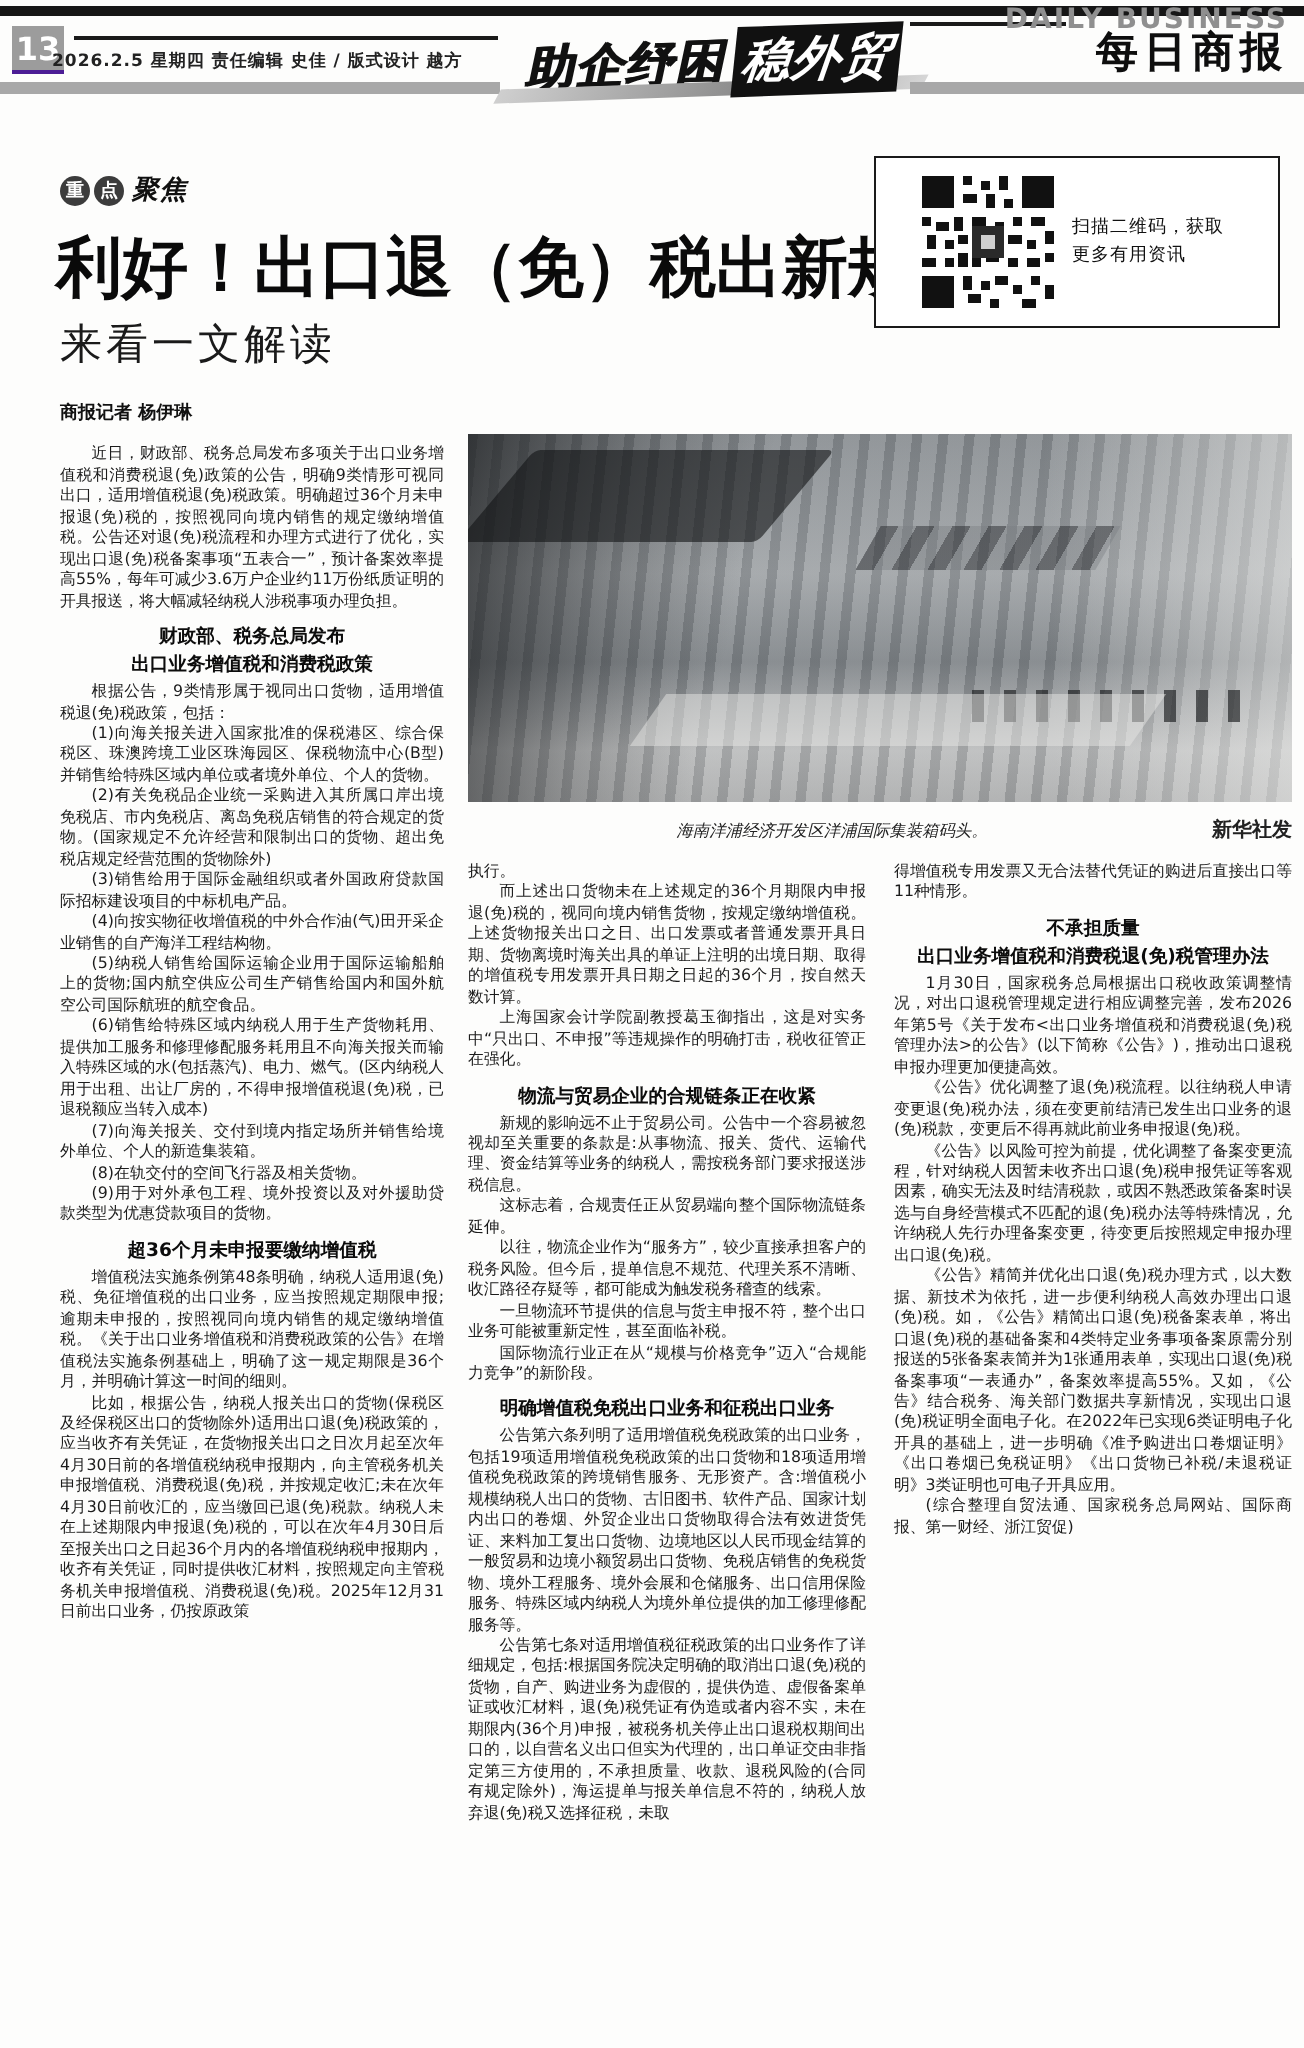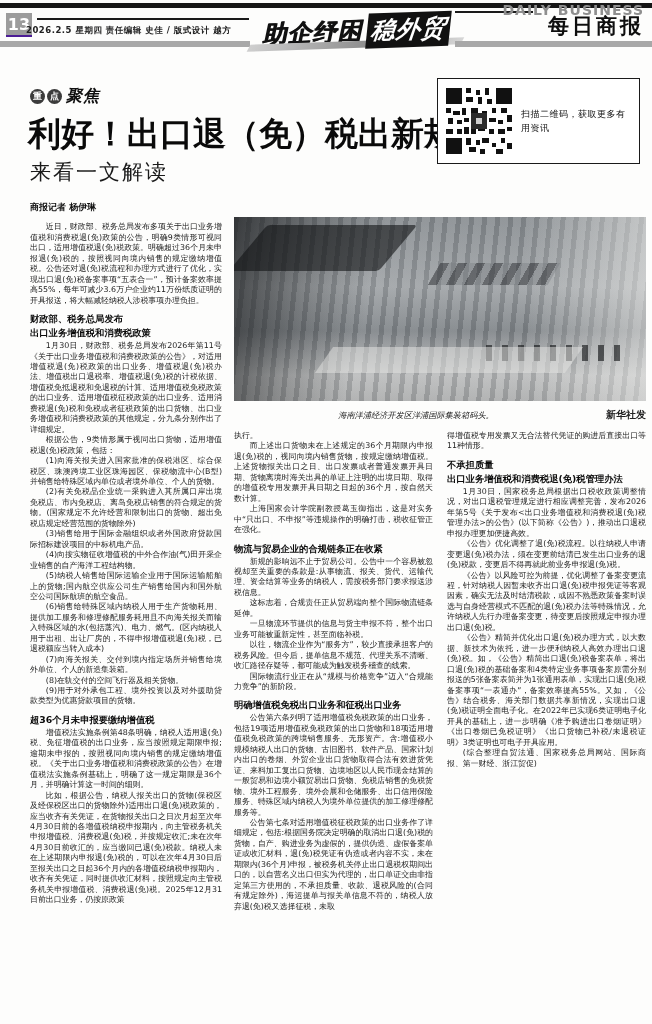--- a/index.html
+++ b/index.html
@@ -30,40 +30,40 @@
   .masthead-en-rule { position:absolute; left:455px; top:11px; width:78px; height:2px; background:#1a1a1a; }
   .masthead-en { position:absolute; right:8px; top:2px; font-size:14px; font-weight:bold; color:#8f8f8f; letter-spacing:1px; }
   .masthead-cn { position:absolute; right:8px; top:12px; font-size:21px; font-weight:bold; font-family:"DejaVu Serif", serif; color:#0e0e0e; letter-spacing:3px; }
   .right-gray-bar { position:absolute; left:455px; top:41px; width:197px; height:6px; background:#a8a8a8; }
   
   .focus-badge { position:absolute; left:30px; top:86px; display:flex; align-items:center; gap:2px; }
   .badge-circle {
     width:15px; height:15px; border-radius:50%; background:#3c3c3c; color:#fff;
     font-size:9px; font-weight:bold; display:flex; align-items:center; justify-content:center;
   }
-  .badge-label { font-size:16px; font-weight:bold; font-style:italic; color:#101010; letter-spacing:1px; margin-left:2px; }
+  .badge-label { font-size:13px; font-weight:bold; font-style:italic; color:#101010; letter-spacing:1px; margin-left:2px; }
   
   .headline { position:absolute; left:28px; top:112px; font-size:33px; font-weight:bold; color:#0a0a0a; letter-spacing:0px; white-space:nowrap; }
   .subheadline { position:absolute; left:30px; top:158px; font-size:21px; color:#1a1a1a; letter-spacing:2px; }
   
   .qr-box {
     position:absolute; left:437px; top:78px; width:203px; height:86px;
-    border:1px solid #1a1a1a; background:#fff; display:flex; align-items:center; padding:8px;
+    border:1px solid #1a1a1a; background:#fff; display:flex; align-items:center; padding:23px;
   }
   .qr-code { width:66px; height:66px; flex:0 0 66px; }
   .qr-text { font-size:9px; line-height:14px; color:#111; margin-left:9px; letter-spacing:.5px; }
   
   .body-area { position:absolute; left:30px; top:200px; width:616px; display:flex; gap:12px; }
   .col { width:192px; flex:0 0 192px; font-size:7.9px; line-height:10.45px; text-align:justify; color:#1b1b1b; }
   .col1 { }
   .right-area { width:412px; flex:0 0 412px; }
   .byline { font-size:9px; font-weight:bold; margin:2px 0 10px 0; color:#111; }
   .col-para { text-indent:2em; }
   .col-para.cont { text-indent:0; }
-  .col-heading { font-weight:bold; font-size:9.3px; line-height:12px; margin-top:7px; margin-bottom:2px; text-align:left; color:#0c0c0c; }
+  .col-heading { font-weight:bold; font-size:9.3px; line-height:12px; margin-top:7px; margin-bottom:2px; text-align:center; color:#0c0c0c; }
   .col-heading + .col-heading { margin-top:0; }
   
   .photo {
     position:relative; width:412px; height:184px; margin-top:17px;
     background:
       linear-gradient(103deg, rgba(30,32,34,.78) 0%, rgba(30,32,34,.25) 20%, rgba(30,32,34,0) 34%),
       linear-gradient(268deg, rgba(235,235,233,.55) 0%, rgba(235,235,233,0) 30%),
       repeating-linear-gradient(96deg, rgba(70,74,78,.28) 0 5px, rgba(170,172,174,.18) 5px 13px),
       linear-gradient(180deg, #8d9296 0%, #a7abae 38%, #83888c 62%, #c6c7c7 86%, #b4b5b5 100%);
     overflow:hidden;
@@ -162,21 +162,20 @@
     <div class="qr-text">扫描二维码，获取更多有用资讯</div>
   </div>
 
   <div class="body-area">
     <div class="col col1">
       <div class="byline">商报记者 杨伊琳</div>
       <div>
           <div class="col-para">近日，财政部、税务总局发布多项关于出口业务增值税和消费税退(免)政策的公告，明确9类情形可视同出口，适用增值税退(免)税政策。明确超过36个月未申报退(免)税的，按照视同向境内销售的规定缴纳增值税。公告还对退(免)税流程和办理方式进行了优化，实现出口退(免)税备案事项“五表合一”，预计备案效率提高55%，每年可减少3.6万户企业约11万份纸质证明的开具报送，将大幅减轻纳税人涉税事项办理负担。</div>
           <div class="col-heading">财政部、税务总局发布</div>
           <div class="col-heading">出口业务增值税和消费税政策</div>
-          <div class="col-para">1月30日，财政部、税务总局发布2026年第11号《关于出口业务增值税和消费税政策的公告》，对适用增值税退(免)税政策的出口业务、增值税退(免)税办法、增值税出口退税率、增值税退(免)税的计税依据、增值税免抵退税和免退税的计算、适用增值税免税政策的出口业务、适用增值税征税政策的出口业务、适用消费税退(免)税和免税或者征税政策的出口货物、出口业务增值税和消费税政策的其他规定，分九条分别作出了详细规定。</div>
           <div class="col-para">根据公告，9类情形属于视同出口货物，适用增值税退(免)税政策，包括：</div>
           <div class="col-para">(1)向海关报关进入国家批准的保税港区、综合保税区、珠澳跨境工业区珠海园区、保税物流中心(B型)并销售给特殊区域内单位或者境外单位、个人的货物。</div>
           <div class="col-para">(2)有关免税品企业统一采购进入其所属口岸出境免税店、市内免税店、离岛免税店销售的符合规定的货物。(国家规定不允许经营和限制出口的货物、超出免税店规定经营范围的货物除外)</div>
           <div class="col-para">(3)销售给用于国际金融组织或者外国政府贷款国际招标建设项目的中标机电产品。</div>
           <div class="col-para">(4)向按实物征收增值税的中外合作油(气)田开采企业销售的自产海洋工程结构物。</div>
           <div class="col-para">(5)纳税人销售给国际运输企业用于国际运输船舶上的货物;国内航空供应公司生产销售给国内和国外航空公司国际航班的航空食品。</div>
           <div class="col-para">(6)销售给特殊区域内纳税人用于生产货物耗用、提供加工服务和修理修配服务耗用且不向海关报关而输入特殊区域的水(包括蒸汽)、电力、燃气。(区内纳税人用于出租、出让厂房的，不得申报增值税退(免)税，已退税额应当转入成本)</div>
           <div class="col-para">(7)向海关报关、交付到境内指定场所并销售给境外单位、个人的新造集装箱。</div>
           <div class="col-para">(8)在轨交付的空间飞行器及相关货物。</div>
           <div class="col-para">(9)用于对外承包工程、境外投资以及对外援助贷款类型为优惠贷款项目的货物。</div>
@@ -197,22 +196,22 @@
         <span class="photo-credit">新华社发</span>
       </div>
       <div class="cols23">
         <div class="col col2">
             <div class="col-para cont">执行。</div>
             <div class="col-para">而上述出口货物未在上述规定的36个月期限内申报退(免)税的，视同向境内销售货物，按规定缴纳增值税。上述货物报关出口之日、出口发票或者普通发票开具日期、货物离境时海关出具的单证上注明的出境日期、取得的增值税专用发票开具日期之日起的36个月，按自然天数计算。</div>
             <div class="col-para">上海国家会计学院副教授葛玉御指出，这是对实务中“只出口、不申报”等违规操作的明确打击，税收征管正在强化。</div>
             <div class="col-heading">物流与贸易企业的合规链条正在收紧</div>
             <div class="col-para">新规的影响远不止于贸易公司。公告中一个容易被忽视却至关重要的条款是:从事物流、报关、货代、运输代理、资金结算等业务的纳税人，需按税务部门要求报送涉税信息。</div>
             <div class="col-para">这标志着，合规责任正从贸易端向整个国际物流链条延伸。</div>
+            <div class="col-para">以往，物流企业作为“服务方”，较少直接承担客户的税务风险。但今后，提单信息不规范、代理关系不清晰、收汇路径存疑等，都可能成为触发税务稽查的线索。</div>
             <div class="col-para">一旦物流环节提供的信息与货主申报不符，整个出口业务可能被重新定性，甚至面临补税。</div>
-            <div class="col-para">以往，物流企业作为“服务方”，较少直接承担客户的税务风险。但今后，提单信息不规范、代理关系不清晰、收汇路径存疑等，都可能成为触发税务稽查的线索。</div>
             <div class="col-para">国际物流行业正在从“规模与价格竞争”迈入“合规能力竞争”的新阶段。</div>
             <div class="col-heading">明确增值税免税出口业务和征税出口业务</div>
             <div class="col-para">公告第六条列明了适用增值税免税政策的出口业务，包括19项适用增值税免税政策的出口货物和18项适用增值税免税政策的跨境销售服务、无形资产。含:增值税小规模纳税人出口的货物、古旧图书、软件产品、国家计划内出口的卷烟、外贸企业出口货物取得合法有效进货凭证、来料加工复出口货物、边境地区以人民币现金结算的一般贸易和边境小额贸易出口货物、免税店销售的免税货物、境外工程服务、境外会展和仓储服务、出口信用保险服务、特殊区域内纳税人为境外单位提供的加工修理修配服务等。</div>
             <div class="col-para">公告第七条对适用增值税征税政策的出口业务作了详细规定，包括:根据国务院决定明确的取消出口退(免)税的货物，自产、购进业务为虚假的，提供伪造、虚假备案单证或收汇材料，退(免)税凭证有伪造或者内容不实，未在期限内(36个月)申报，被税务机关停止出口退税权期间出口的，以自营名义出口但实为代理的，出口单证交由非指定第三方使用的，不承担质量、收款、退税风险的(合同有规定除外)，海运提单与报关单信息不符的，纳税人放弃退(免)税又选择征税，未取</div>
           </div>
         <div class="col col3">
             <div class="col-para cont">得增值税专用发票又无合法替代凭证的购进后直接出口等11种情形。</div>
             <div class="col-heading">不承担质量</div>
             <div class="col-heading">出口业务增值税和消费税退(免)税管理办法</div>
             <div class="col-para">1月30日，国家税务总局根据出口税收政策调整情况，对出口退税管理规定进行相应调整完善，发布2026年第5号《关于发布&lt;出口业务增值税和消费税退(免)税管理办法&gt;的公告》(以下简称《公告》)，推动出口退税申报办理更加便捷高效。</div>

